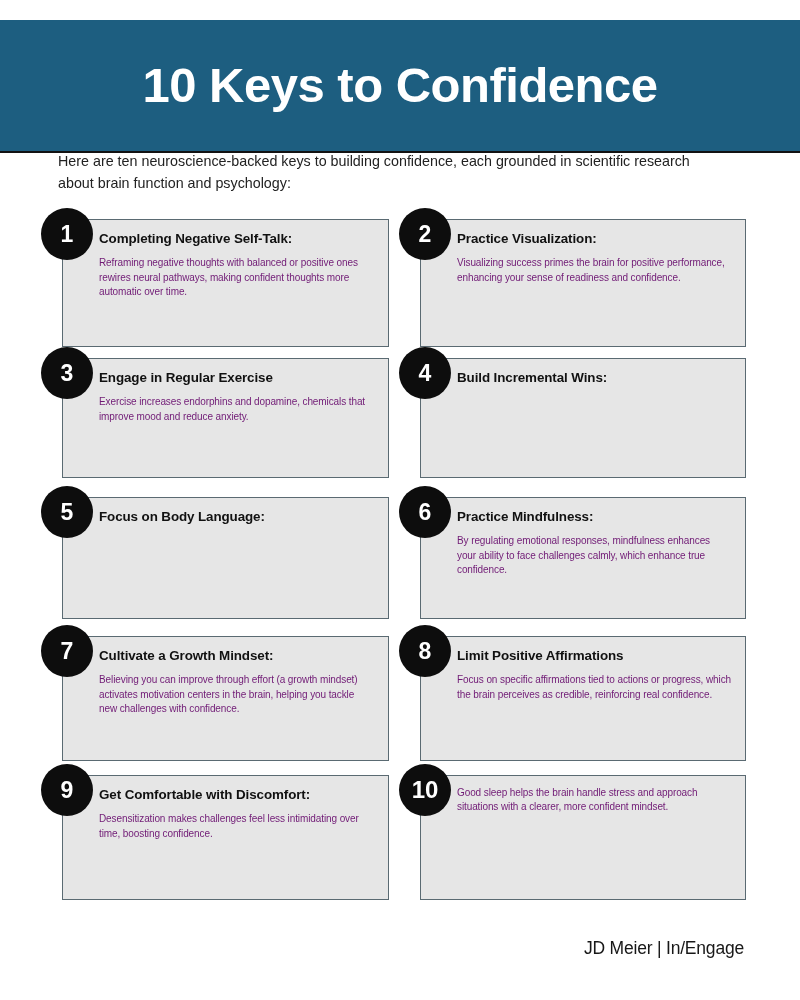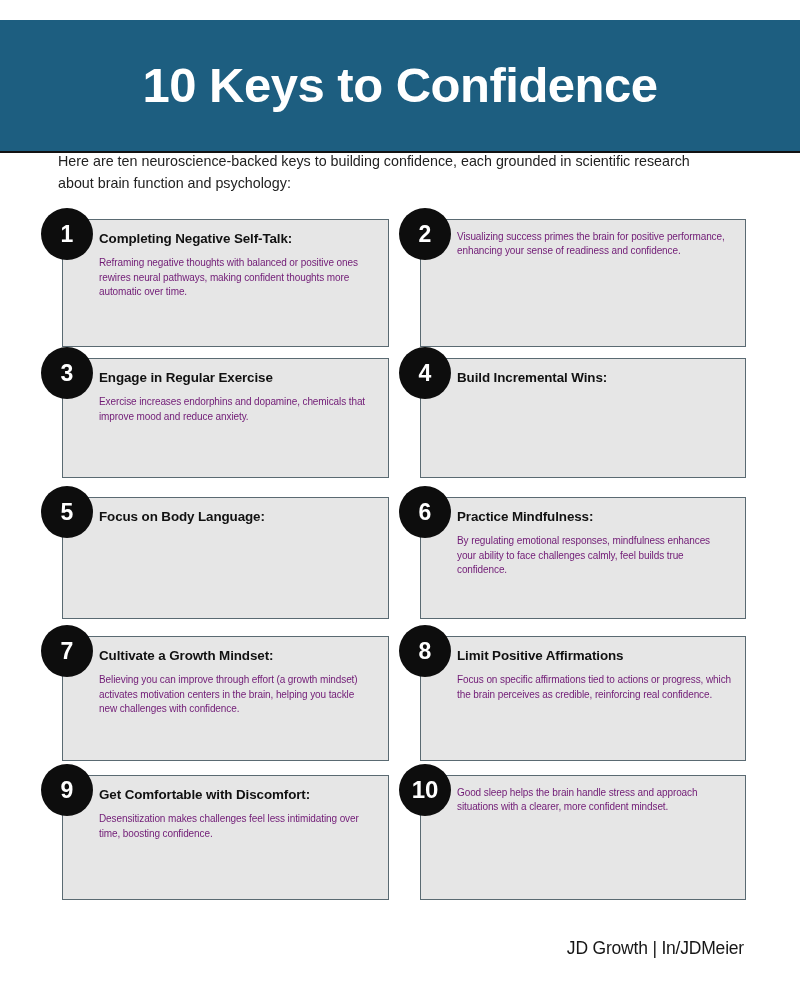--- a/index.html
+++ b/index.html
@@ -156,20 +156,21 @@
       <div class="card-slot left">
         <div class="card">
           <div class="badge">1</div>
           <p class="card-title">Completing Negative Self-Talk:</p>
           <p class="card-body">Reframing negative thoughts with balanced or positive ones rewires neural pathways, making confident thoughts more automatic over time.</p>
         </div>
       </div>
       <div class="card-slot right">
         <div class="card">
           <div class="badge">2</div>
+          <p class="card-title">Practice Visualization:</p>
           <p class="card-body">Visualizing success primes the brain for positive performance, enhancing your sense of readiness and confidence.</p>
         </div>
       </div>
     </div>
 
     <div class="row row-h2">
       <div class="card-slot left">
         <div class="card">
           <div class="badge">3</div>
           <p class="card-title">Engage in Regular Exercise</p>
@@ -188,21 +189,21 @@
       <div class="card-slot left">
         <div class="card">
           <div class="badge">5</div>
           <p class="card-title">Focus on Body Language:</p>
         </div>
       </div>
       <div class="card-slot right">
         <div class="card">
           <div class="badge">6</div>
           <p class="card-title">Practice Mindfulness:</p>
-          <p class="card-body">By regulating emotional responses, mindfulness enhances your ability to face challenges calmly, feel builds true confidence.</p>
+          <p class="card-body">By regulating emotional responses, mindfulness enhances your ability to face challenges calmly, which enhance true confidence.</p>
         </div>
       </div>
     </div>
 
     <div class="row row-h4">
       <div class="card-slot left">
         <div class="card">
           <div class="badge">7</div>
           <p class="card-title">Cultivate a Growth Mindset:</p>
           <p class="card-body">Believing you can improve through effort (a growth mindset) activates motivation centers in the brain, helping you tackle new challenges with confidence.</p>
@@ -228,15 +229,15 @@
       <div class="card-slot right">
         <div class="card">
           <div class="badge two-digit">10</div>
           <p class="card-body">Good sleep helps the brain handle stress and approach situations with a clearer, more confident mindset.</p>
         </div>
       </div>
     </div>
 
   </div>
 
-  <div class="footer">JD Growth | In/JDMeier</div>
+  <div class="footer">JD Meier | In/Engage</div>
 
 </div>
 
 </body></html>

